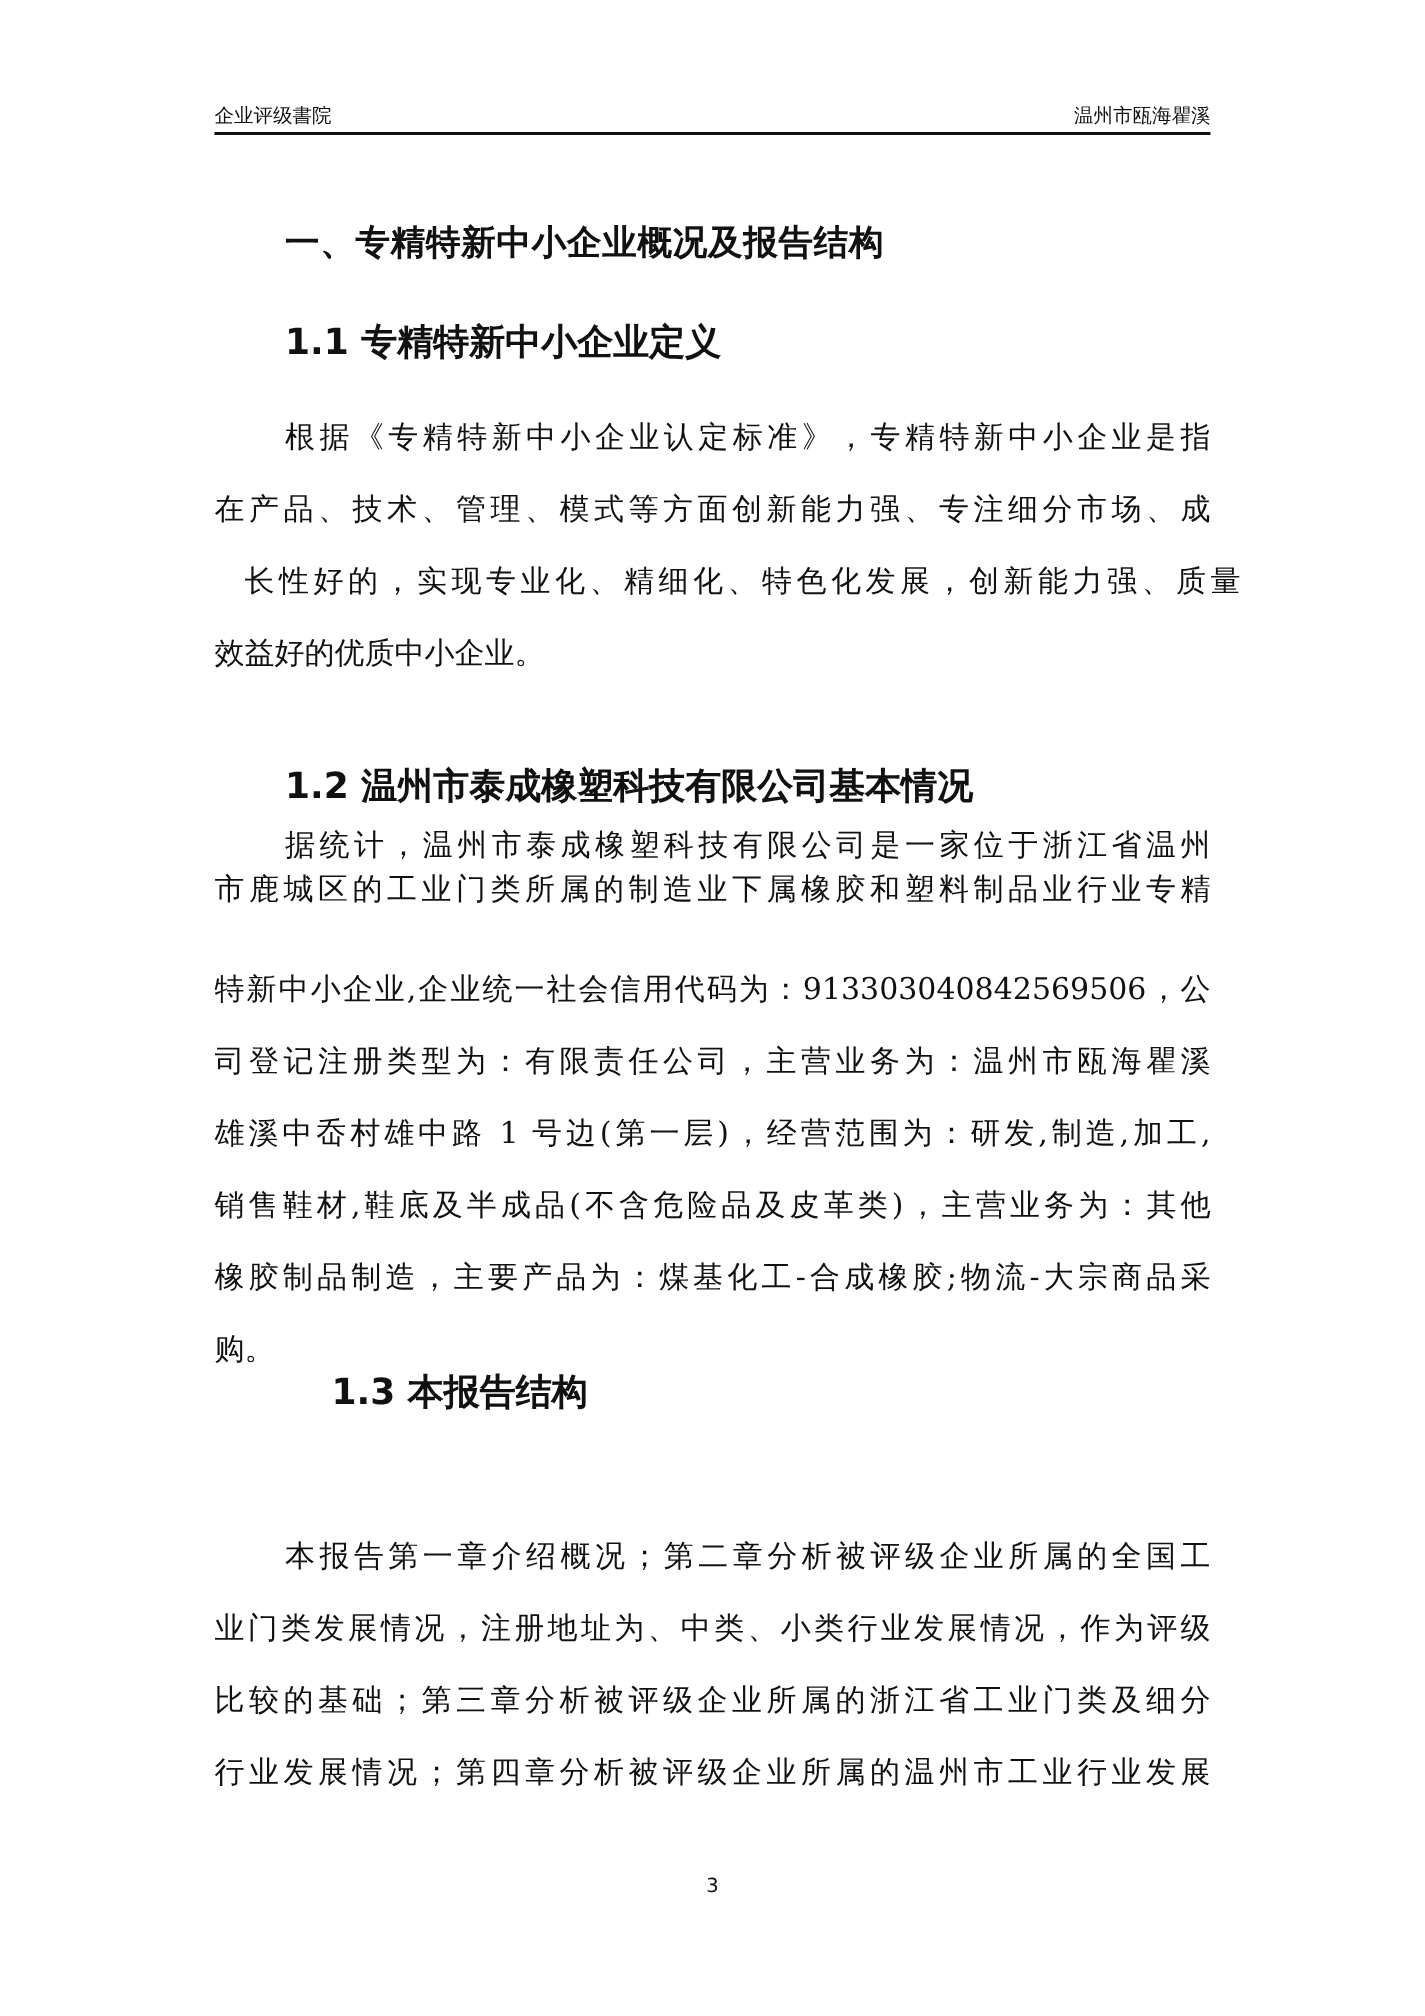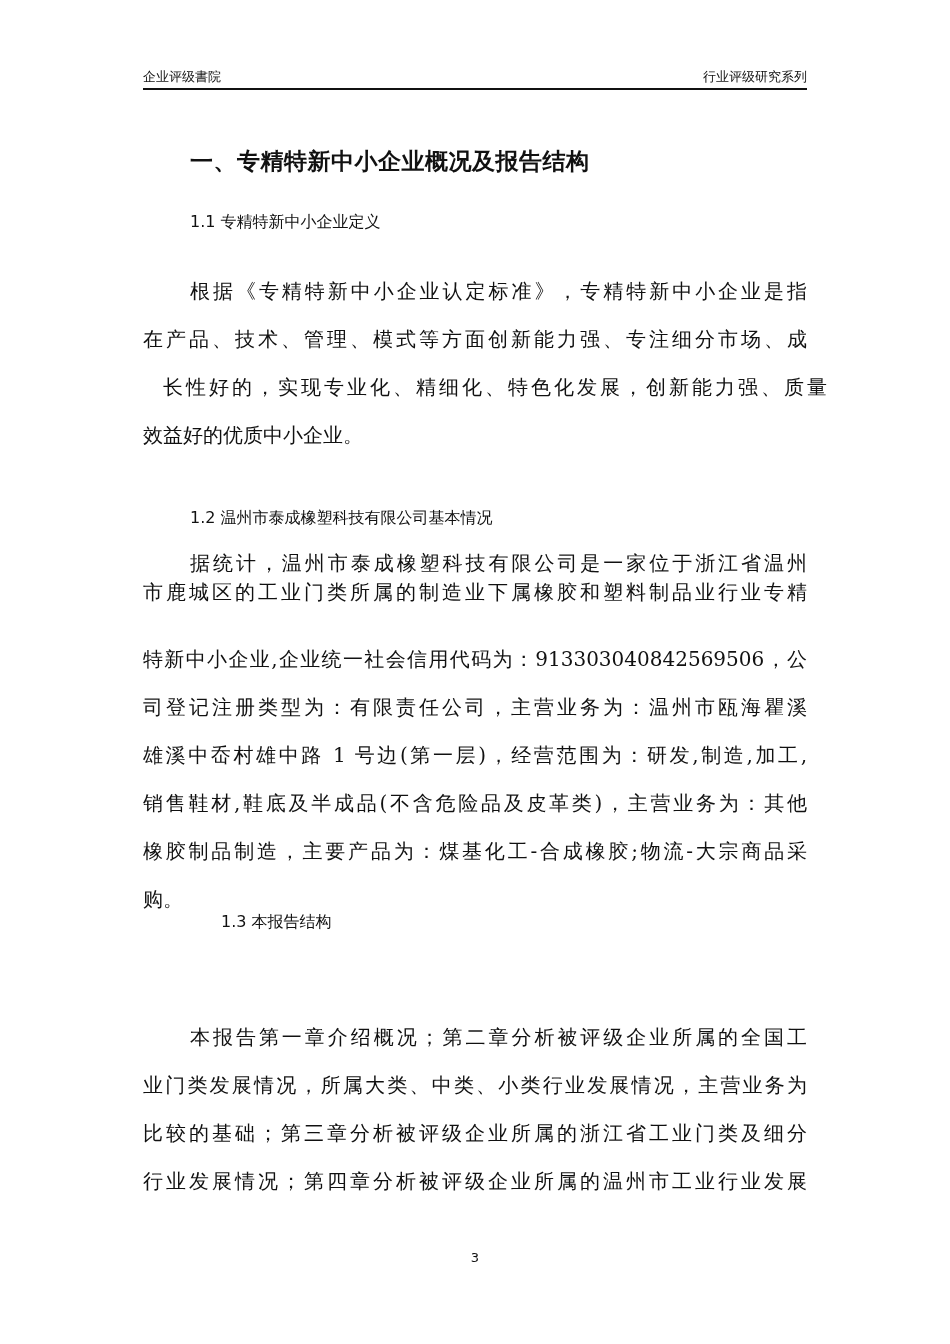--- a/index.html
+++ b/index.html
@@ -3,33 +3,33 @@
 <meta charset="utf-8">
 <style>
   html, body { margin: 0; padding: 0; background: #ffffff; }
   body { width: 950px; height: 1344px; position: relative; overflow: hidden;
          font-family: "DejaVu Serif", "Liberation Serif", serif; color: #111; }
   .header { position: absolute; left: 143px; top: 68px; width: 664px; height: 22px; }
   .header .left { position: absolute; left: 0; top: 0; font-family: "DejaVu Sans", "Liberation Sans", sans-serif; font-size: 13px; color: #111; }
   .header .right { position: absolute; right: 0; top: 0; font-family: "DejaVu Sans", "Liberation Sans", sans-serif; font-size: 13px; color: #111; }
   .header-rule { position: absolute; left: 143px; top: 88px; width: 664px; height: 0; border-top: 2px solid #111; }
   .h1 { position: absolute; left: 190px; top: 146px; font-family: "DejaVu Sans", "Liberation Sans", sans-serif; font-weight: bold; font-size: 23px; letter-spacing: 0.5px; white-space: nowrap; }
-  .h2 { position: absolute; left: 190px; font-family: "DejaVu Sans", "Liberation Sans", sans-serif; font-weight: normal; font-size: 16px; white-space: nowrap; }
+  .h2 { position: absolute; left: 190px; font-family: "DejaVu Sans", "Liberation Sans", sans-serif; font-weight: bold; font-size: 24px; white-space: nowrap; }
   .line { position: absolute; left: 143px; width: 664px; font-size: 20px; white-space: nowrap; text-align: justify; text-align-last: justify; letter-spacing: 0px; }
   .line.last { text-align-last: left; }
   .line.indent { left: 190px; width: 617px; }
   .page-number { position: absolute; left: 0; width: 950px; top: 1250px; text-align: center; font-family: "DejaVu Sans", "Liberation Sans", sans-serif; font-size: 13px; }
 </style>
 </head>
 <body>
 
 <div>
   <div class="header">
     <span class="left">企业评级書院</span>
-    <span class="right">行业评级研究系列</span>
+    <span class="right">温州市瓯海瞿溪</span>
   </div>
   <div class="header-rule"></div>
 </div>
 
 <div class="h1">一、专精特新中小企业概况及报告结构</div>
 
 <div class="h2" style="top:212px;">1.1 专精特新中小企业定义</div>
 <div class="line indent" style="top:278px;">根据《专精特新中小企业认定标准》，专精特新中小企业是指</div>
 <div class="line" style="top:326px;">在产品、技术、管理、模式等方面创新能力强、专注细分市场、成</div>
 <div class="line" style="top:374px;margin-left:20px;">长性好的，实现专业化、精细化、特色化发展，创新能力强、质量</div>
@@ -40,17 +40,17 @@
 <div class="line" style="top:579px;">市鹿城区的工业门类所属的制造业下属橡胶和塑料制品业行业专精</div>
 <div class="line" style="top:646px;">特新中小企业,企业统一社会信用代码为：91330304084256950​6，公</div>
 <div class="line" style="top:694px;">司登记注册类型为：有限责任公司，主营业务为：温州市瓯海瞿溪</div>
 <div class="line" style="top:742px;">雄溪中岙村雄中路 1 号边(第一层)，经营范围为：研发,制造,加工,</div>
 <div class="line" style="top:790px;">销售鞋材,鞋底及半成品(不含危险品及皮革类)，主营业务为：其他</div>
 <div class="line" style="top:838px;">橡胶制品制造，主要产品为：煤基化工-合成橡胶;物流-大宗商品采</div>
 <div class="line last" style="top:886px;">购。</div>
 
 <div class="h2" style="top:912px;margin-left:31px;">1.3 本报告结构</div>
 <div class="line indent" style="top:1024px;">本报告第一章介绍概况；第二章分析被评级企业所属的全国工</div>
-<div class="line" style="top:1072px;">业门类发展情况，所属大类、中类、小类行业发展情况，主营业务为</div>
+<div class="line" style="top:1072px;">业门类发展情况，注册地址为、中类、小类行业发展情况，作为评级</div>
 <div class="line" style="top:1120px;">比较的基础；第三章分析被评级企业所属的浙江省工业门类及细分</div>
 <div class="line" style="top:1168px;">行业发展情况；第四章分析被评级企业所属的温州市工业行业发展</div>
 
 <div class="page-number">3</div>
 
 </body></html>

